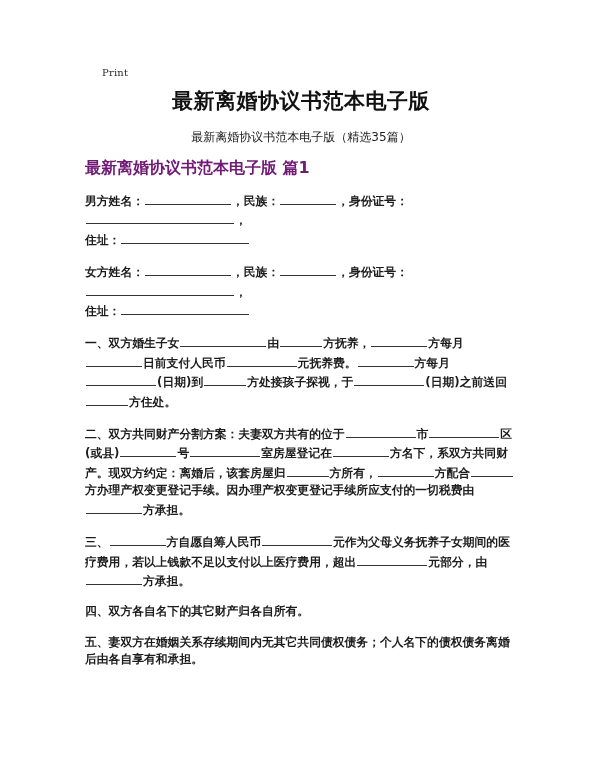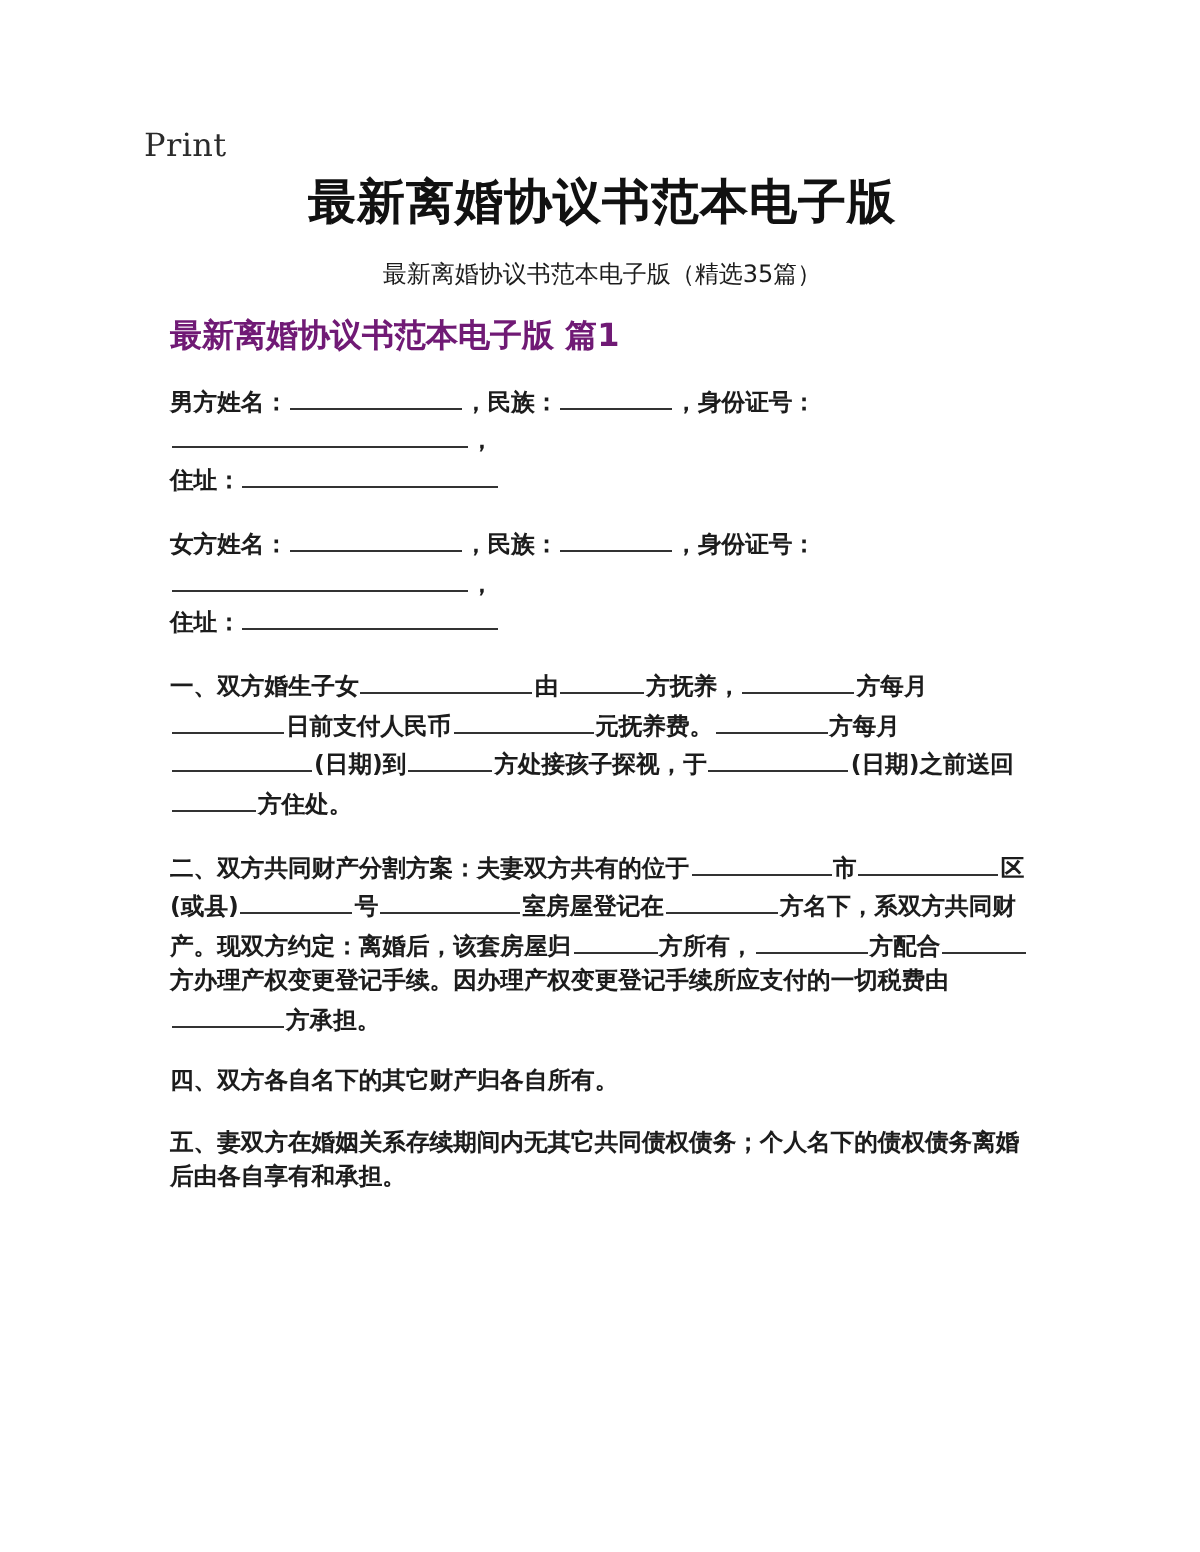--- a/index.html
+++ b/index.html
@@ -20,41 +20,41 @@
     height: 776px;
     box-sizing: border-box;
     padding: 0;
     overflow: hidden;
     background: #ffffff;
   }
 
   
   .print-link {
     position: absolute;
-    left: 72px;
+    left: 102px;
     top: 66px;
     font-family: "DejaVu Serif", "Liberation Serif", serif;
-    font-size: 16px;
+    font-size: 10px;
     line-height: 14px;
     color: #2b2b2b;
     letter-spacing: 0.2px;
     text-decoration: none;
     cursor: pointer;
   }
 
   
   .content {
     position: absolute;
     left: 85px;
     top: 88px;
     width: 432px;
   }
 
   .doc-title {
-    font-size: 24px;
+    font-size: 21px;
     font-weight: bold;
     text-align: center;
     line-height: 26px;
     margin: 0 0 14px 0;
     letter-spacing: 0.5px;
     color: #111111;
   }
 
   .subtitle {
     font-size: 12px;
@@ -115,19 +115,20 @@
     <p class="para"><span>男方姓名：</span><span class="blank b-xl"></span><span>，民族：</span><span class="blank b-m"></span><span>，身份证号：</span><span class="blank b-id"></span><span>，</span><br><span>住址：</span><span class="blank b-xxl"></span></p>
 
     <p class="para"><span>女方姓名：</span><span class="blank b-xl"></span><span>，民族：</span><span class="blank b-m"></span><span>，身份证号：</span><span class="blank b-id"></span><span>，</span><br><span>住址：</span><span class="blank b-xxl"></span></p>
 
 
     <p class="para"><span>一、双方婚生子女</span><span class="blank b-xl"></span><span>由</span><span class="blank b-s"></span><span>方抚养，</span><span class="blank b-m"></span><span>方每月</span><span class="blank b-m"></span><span>日前支付人民币</span><span class="blank b-l"></span><span>元抚养费。</span><span class="blank b-m"></span><span>方每月</span><span class="blank b-l"></span><span>(日期)到</span><span class="blank b-s"></span><span>方处接孩子探视，于</span><span class="blank b-l"></span><span>(日期)之前送回</span><span class="blank b-s"></span><span>方住处。</span></p>
 
     <p class="para"><span>二、双方共同财产分割方案：夫妻双方共有的位于</span><span class="blank b-l"></span><span>市</span><span class="blank b-l"></span><span>区(或县)</span><span class="blank b-m"></span><span>号</span><span class="blank b-l"></span><span>室房屋登记在</span><span class="blank b-m"></span><span>方名下，系双方共同财产。现双方约定：离婚后，该套房屋归</span><span class="blank b-s"></span><span>方所有，</span><span class="blank b-m"></span><span>方配合</span><span class="blank b-s"></span><span>方办理产权变更登记手续。因办理产权变更登记手续所应支付的一切税费由</span><span class="blank b-m"></span><span>方承担。</span></p>
 
 
+    <p class="para"><span>三、</span><span class="blank b-m"></span><span>方自愿自筹人民币</span><span class="blank b-l"></span><span>元作为父母义务抚养子女期间的医疗费用，若以上钱款不足以支付以上医疗费用，超出</span><span class="blank b-l"></span><span>元部分，由</span><span class="blank b-m"></span><span>方承担。</span></p>
 
     <p class="para">四、双方各自名下的其它财产归各自所有。</p>
 
     <p class="para">五、妻双方在婚姻关系存续期间内无其它共同债权债务；个人名下的债权债务离婚后由各自享有和承担。</p>
 
   </div>
 </div>
 
 </body></html>

